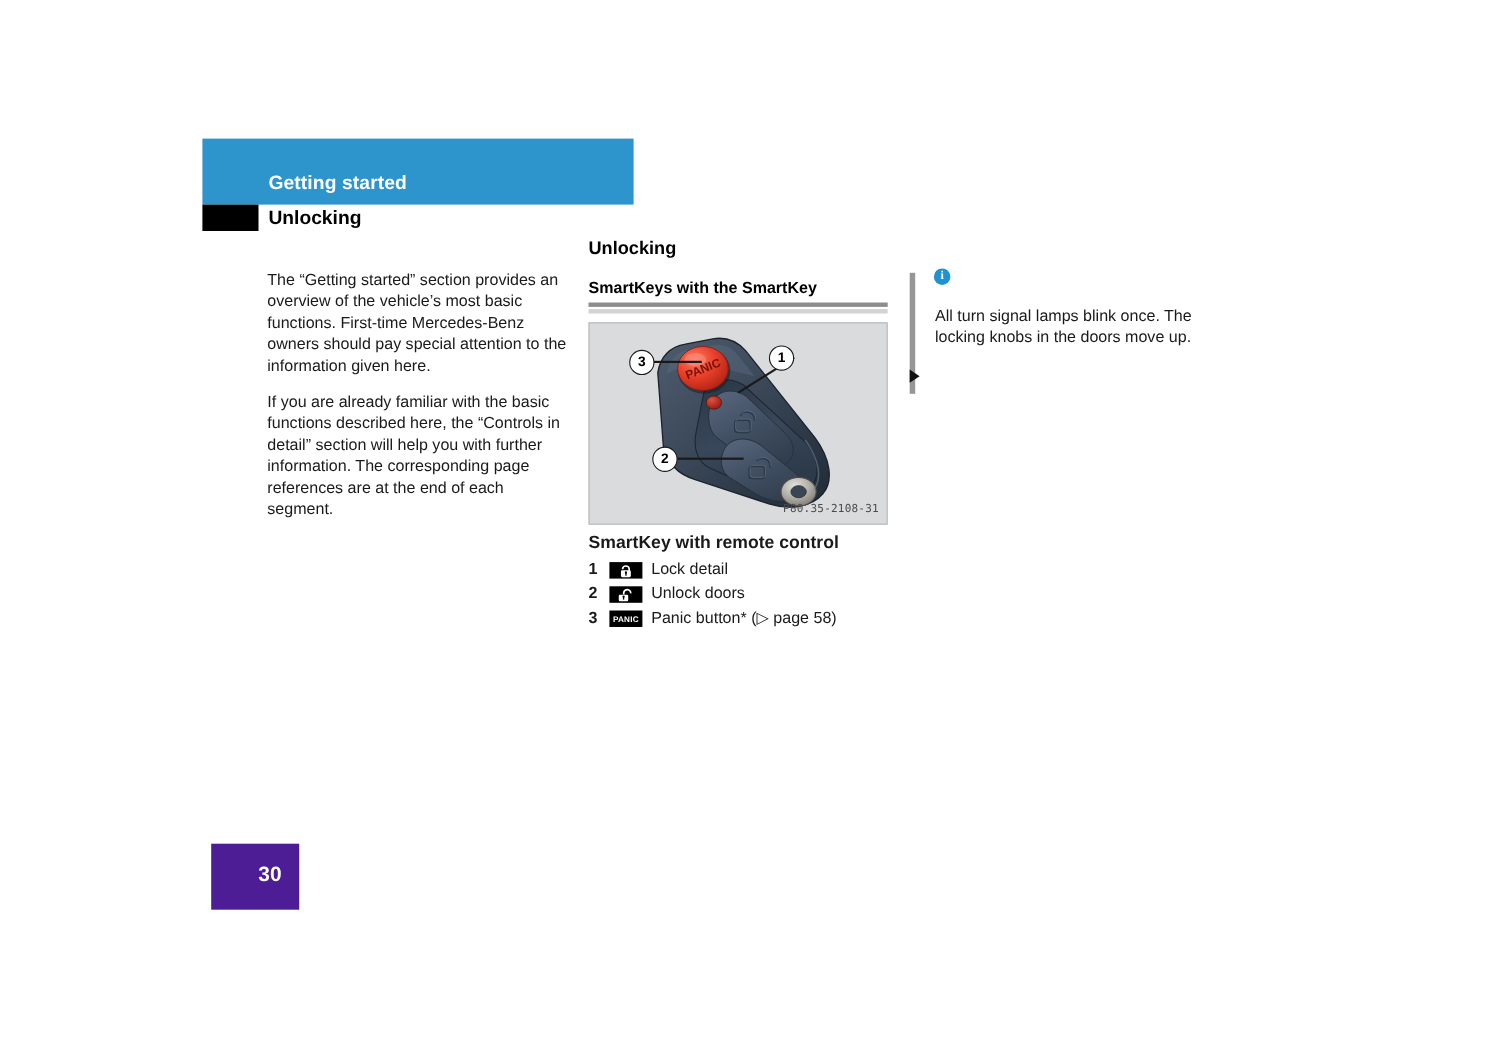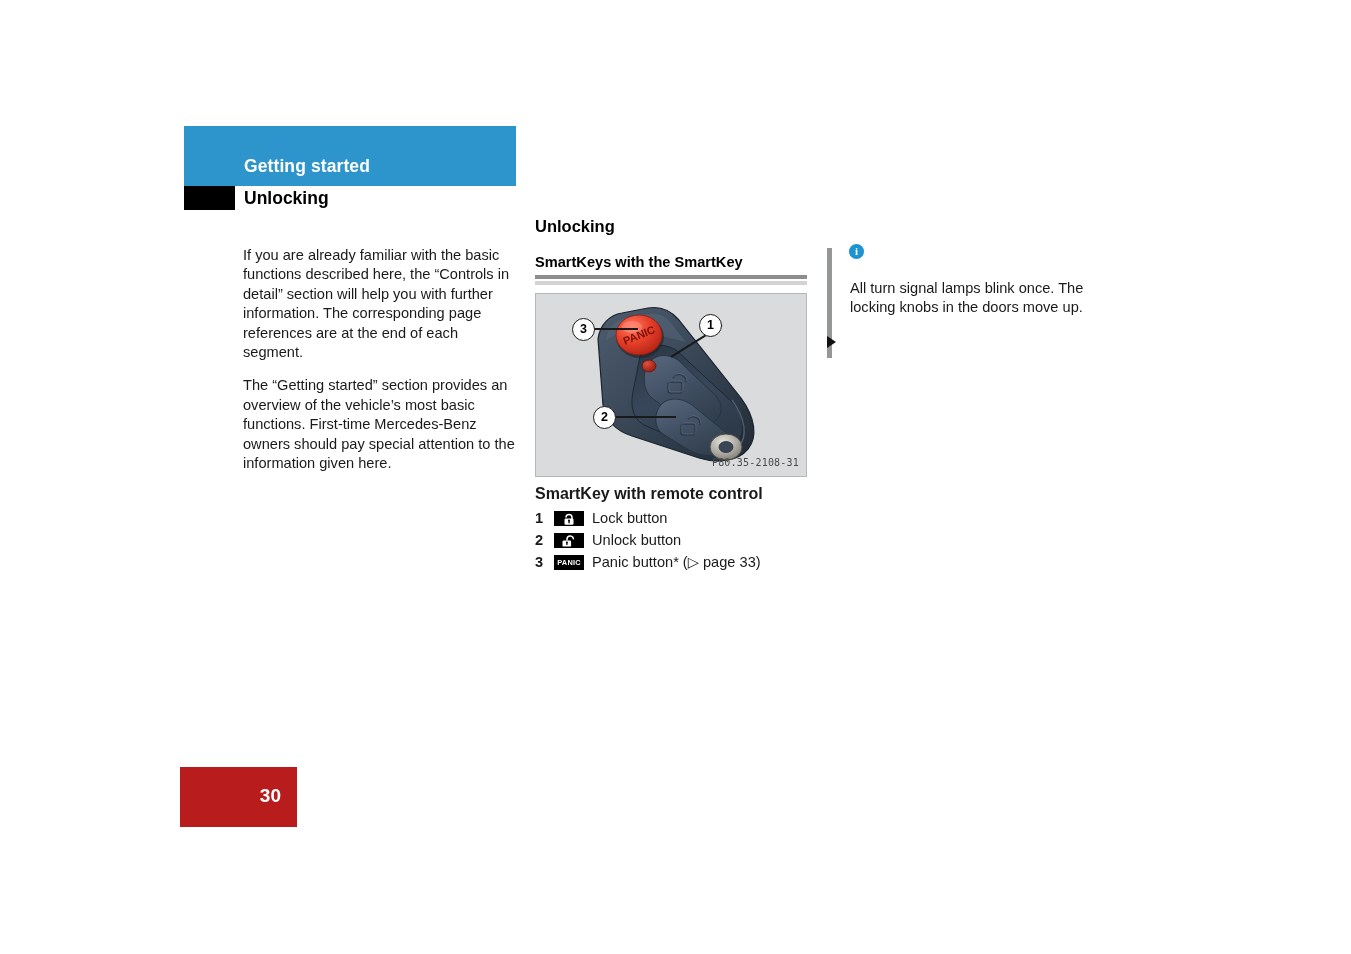--- a/index.html
+++ b/index.html
@@ -14,21 +14,21 @@
     font-family: "Liberation Sans", sans-serif;
     color: #000000;
     overflow: hidden;
   }
 
   
   .header-bar {
     position: absolute;
     left: 184px;
     top: 126px;
-    width: 332px;
+    width: 392px;
     height: 60px;
     background: #2e95cc;
   }
   .header-title {
     position: absolute;
     left: 60px;
     top: 30px;
     font-size: 17.5px;
     font-weight: bold;
     color: #ffffff;
@@ -49,25 +49,25 @@
     top: 188px;
     font-size: 17.5px;
     font-weight: bold;
     color: #000000;
     white-space: nowrap;
   }
 
   
   .page-num-box {
     position: absolute;
-    left: 180px;
+    left: 192px;
     top: 767px;
-    width: 117px;
+    width: 80px;
     height: 60px;
-    background: #b91c1c;
+    background: #4c1d95;
   }
   .page-num {
     position: absolute;
     right: 16px;
     top: 18px;
     font-size: 19px;
     font-weight: bold;
     color: #ffffff;
   }
 
@@ -266,22 +266,22 @@
 </head>
 <body>
 
 <div class="header-bar">
   <div class="header-title">Getting started</div>
 </div>
 <div class="header-tab"></div>
 <div class="header-subtitle">Unlocking</div>
 
 <div class="col col-left">
+  <p>The “Getting started” section provides an overview of the vehicle’s most basic functions. First-time Mercedes-Benz owners should pay special attention to the information given here.</p>
   <p>If you are already familiar with the basic functions described here, the “Controls in detail” section will help you with further information. The corresponding page references are at the end of each segment.</p>
-  <p>The “Getting started” section provides an overview of the vehicle’s most basic functions. First-time Mercedes-Benz owners should pay special attention to the information given here.</p>
 </div>
 
 <div class="col col-mid">
 
   <div class="sec-title">Unlocking</div>
 
   <div class="sub-title">SmartKeys with the SmartKey</div>
   <div class="rule-dark"></div>
   <div class="rule-light"></div>
 
@@ -393,46 +393,46 @@
           <svg width="30" height="15" viewBox="0 0 30 15">
             <g stroke="#ffffff" stroke-width="1.5" fill="none">
               <path d="M12 6.5 a3 3 0 0 1 6 0 v1.5"></path>
             </g>
             <rect x="10.5" y="7.5" width="9" height="6.2" rx="1.2" fill="#ffffff"></rect>
             <rect x="14.4" y="9.3" width="1.3" height="3" fill="#000000"></rect>
             <circle cx="15" cy="9.4" r="1" fill="#000000"></circle>
           </svg>
         </span>
       </span>
-      <span class="legend-text">Lock button</span>
+      <span class="legend-text">Lock detail</span>
     </div>
 
     <div class="legend-row">
       <span class="legend-num">2</span>
       <span class="legend-icon-cell">
         <span class="keyicon">
           <svg width="30" height="15" viewBox="0 0 30 15">
             <g stroke="#ffffff" stroke-width="1.5" fill="none">
               <path d="M13 7.5 V6 a3.2 3.2 0 0 1 6.4 0.4"></path>
             </g>
             <rect x="8.5" y="7.6" width="8.6" height="6" rx="1.2" fill="#ffffff"></rect>
             <rect x="12.3" y="9.3" width="1.2" height="2.8" fill="#000000"></rect>
             <circle cx="12.9" cy="9.4" r="1" fill="#000000"></circle>
           </svg>
         </span>
       </span>
-      <span class="legend-text">Unlock button</span>
+      <span class="legend-text">Unlock doors</span>
     </div>
 
     <div class="legend-row">
       <span class="legend-num">3</span>
       <span class="legend-icon-cell">
         <span class="keyicon panic">PANIC</span>
       </span>
-      <span class="legend-text">Panic button* (▷ page 33)</span>
+      <span class="legend-text">Panic button* (▷ page 58)</span>
     </div>
 
   </div>
 </div>
 
 <div class="col col-right">
 
   <div class="infobox">
     <div class="infobox-bar"></div>
     <div class="info-icon">i</div>

